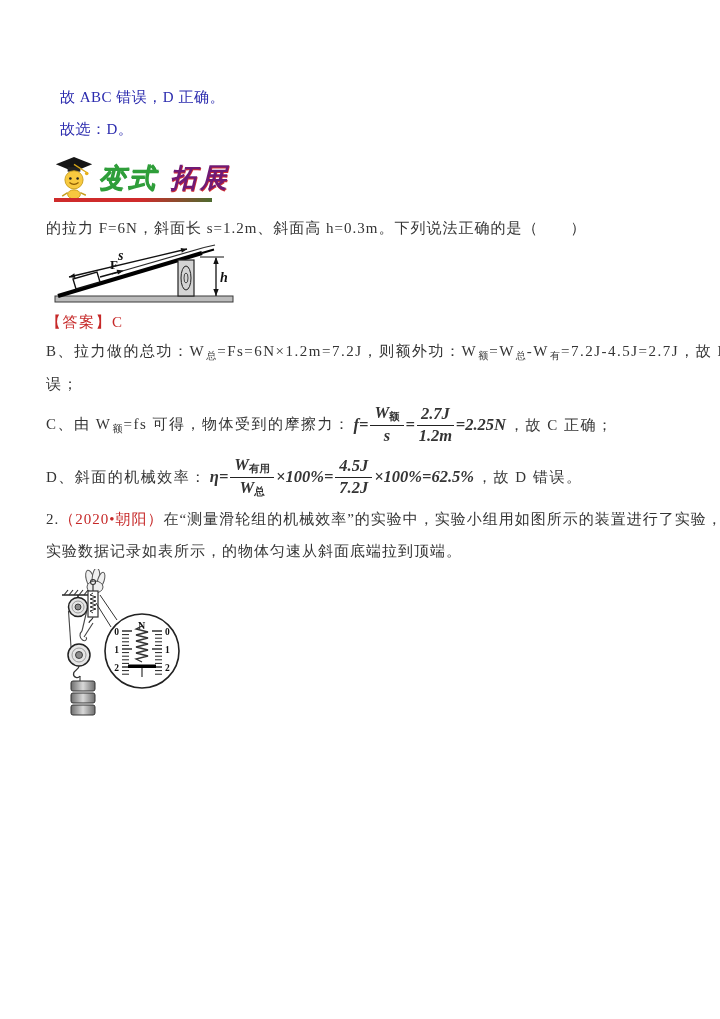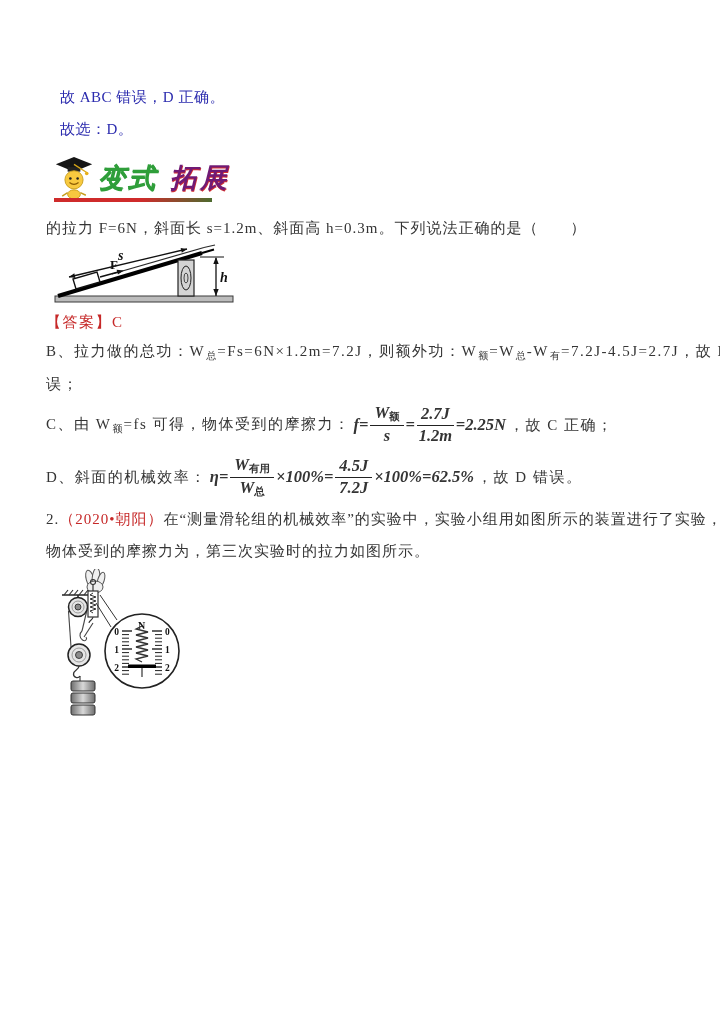--- a/index.html
+++ b/index.html
@@ -127,21 +127,21 @@
             <span class="bot">7.2J</span>
           </span>
           <span>×100%=</span>
           <span>62.5%</span>
     </span>
     <span>，故 D 错误。</span>
   </div>
 
 
   <p class="q"><span>2.</span><span class="red">（2020•朝阳）</span><span>在“测量滑轮组的机械效率”的实验中，实验小组用如图所示的装置进行了实验，</span></p>
-  <p class="q">物体受到的摩擦力为，第三次实验时的拉力如图所示。</p>
+  <p class="q">实验数据记录如表所示，的物体匀速从斜面底端拉到顶端。</p>
 
   <div class="figwrap2">
     <svg width="150" height="185" viewBox="0 0 150 185">
       <defs>
         <linearGradient id="wg" x1="0" y1="0" x2="1" y2="0">
           <stop offset="0" stop-color="#6e6e6e"></stop>
               <stop offset="0.5" stop-color="#d8d8d8"></stop>
               <stop offset="1" stop-color="#6e6e6e"></stop>
         </linearGradient>
       </defs>

